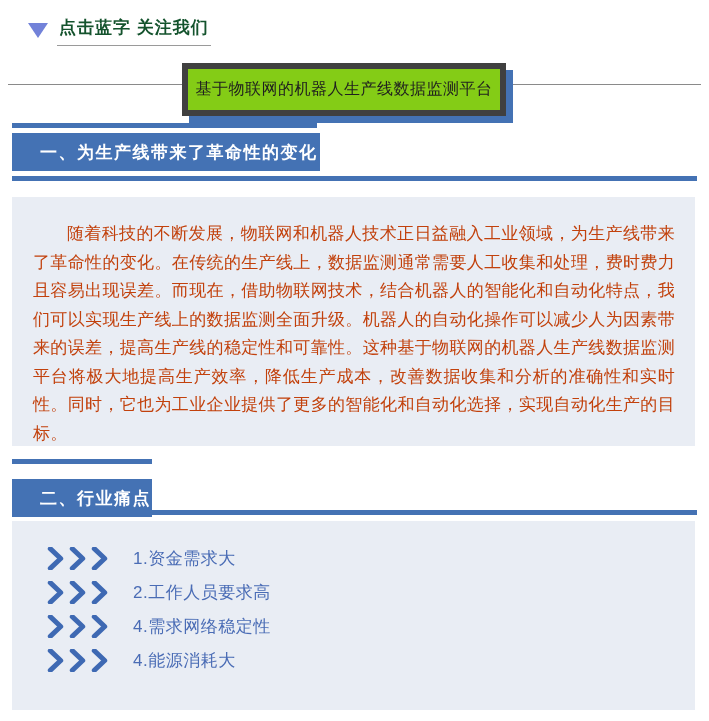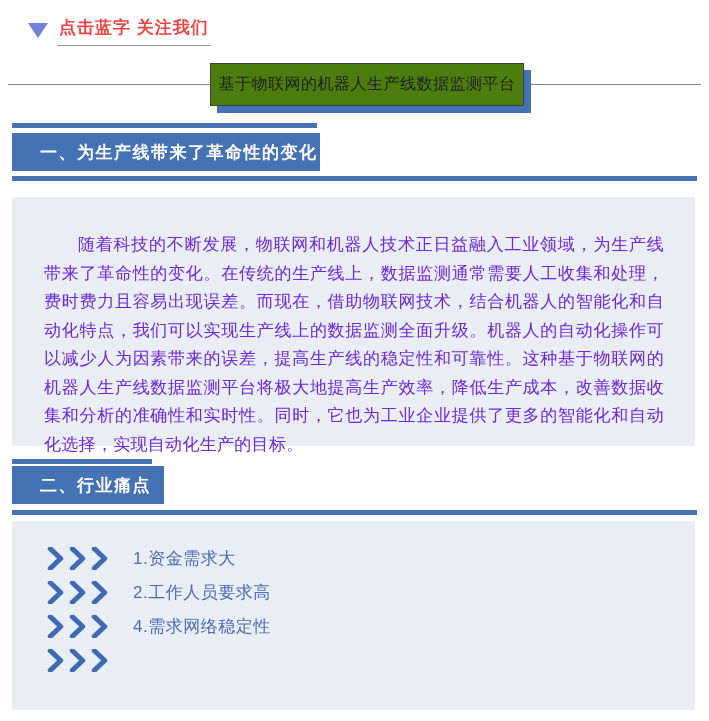--- a/index.html
+++ b/index.html
@@ -2,35 +2,35 @@
 <html><head>
 <meta charset="utf-8">
 <style>
   html,body{margin:0;padding:0;background:#ffffff;}
   body{font-family:"Liberation Sans","DejaVu Sans",sans-serif;}
   .page{position:relative;width:709px;height:721px;background:#ffffff;overflow:hidden;}
 
   
   .follow-row{position:absolute;left:28px;top:14px;display:flex;align-items:flex-start;cursor:pointer;}
   .tri-down{width:0;height:0;margin-top:9px;border-left:10px solid transparent;border-right:10px solid transparent;border-top:15px solid #7282d9;}
-  .follow-label{margin-left:9px;font-size:17px;font-weight:bold;color:#ef4444;letter-spacing:1px;padding:2px 2px 6px 2px;border-bottom:1px solid #9a9a9a;}
+  .follow-label{margin-left:9px;font-size:17px;font-weight:bold;color:#14532d;letter-spacing:1px;padding:2px 2px 6px 2px;border-bottom:1px solid #9a9a9a;}
 
   
   .rule{position:absolute;left:8px;top:84px;width:693px;height:1px;background:#8a8a8a;}
-  .title-box{position:absolute;left:182px;top:63px;width:312px;height:41px;background:#4d7c0f;border:1px solid #404040;box-shadow:7px 7px 0 #4472b4;display:flex;align-items:center;justify-content:center;font-size:16px;color:#1f1f1f;letter-spacing:0.5px;z-index:2;margin-left:28px;}
+  .title-box{position:absolute;left:182px;top:63px;width:312px;height:41px;background:#84cc16;border:6px solid #404040;box-shadow:7px 7px 0 #4472b4;display:flex;align-items:center;justify-content:center;font-size:16px;color:#1f1f1f;letter-spacing:0.5px;z-index:2;}
 
   
   .bar{position:absolute;height:5px;background:#4472b4;}
   .sec-box{position:absolute;height:38px;background:#4472b4;color:#ffffff;font-weight:bold;font-size:17px;letter-spacing:1.5px;display:flex;align-items:center;padding-left:28px;box-sizing:border-box;}
   .sec-line{position:absolute;left:12px;width:685px;height:5px;background:#4472b4;}
 
   
   .content-box{position:absolute;left:12px;width:683px;background:#e9edf4;box-sizing:border-box;}
   .para{top:197px;height:249px;padding:18px 15px 0 16px;}
-  .para p{margin:16px;font-size:17px;line-height:28.5px;color:#6d28d9;text-indent:2em;text-align:justify;letter-spacing:0.3px;}
+  .para p{margin:5px;font-size:17px;line-height:28.5px;color:#c2410c;text-indent:2em;text-align:justify;letter-spacing:0.3px;}
   .list{top:521px;height:189px;padding-top:20px;}
   .list-row{display:flex;align-items:center;height:34px;margin-left:35px;}
   .chevrons{display:flex;align-items:center;}
   .chevrons svg{margin-right:5px;display:block;}
   .list-label{margin-left:20px;font-size:17px;color:#4a6cb5;letter-spacing:0.5px;}
 </style>
 </head>
 <body>
 
 <div class="page">
@@ -45,21 +45,21 @@
 
   <div class="bar" style="left:12px;top:123px;width:305px;"></div>
   <div class="sec-box" style="left:12px;top:133px;width:308px;">一、为生产线带来了革命性的变化</div>
   <div class="sec-line" style="top:176px;"></div>
 
   <div class="content-box para">
     <p>随着科技的不断发展，物联网和机器人技术正日益融入工业领域，为生产线带来了革命性的变化。在传统的生产线上，数据监测通常需要人工收集和处理，费时费力且容易出现误差。而现在，借助物联网技术，结合机器人的智能化和自动化特点，我们可以实现生产线上的数据监测全面升级。机器人的自动化操作可以减少人为因素带来的误差，提高生产线的稳定性和可靠性。这种基于物联网的机器人生产线数据监测平台将极大地提高生产效率，降低生产成本，改善数据收集和分析的准确性和实时性。同时，它也为工业企业提供了更多的智能化和自动化选择，实现自动化生产的目标。</p>
   </div>
 
   <div class="bar" style="left:12px;top:459px;width:140px;"></div>
-  <div class="sec-box" style="left:12px;top:466px;width:152px;">二、行业痛点</div>
+  <div class="sec-box" style="left:12px;top:479px;width:140px;">二、行业痛点</div>
   <div class="sec-line" style="top:510px;"></div>
 
   <div class="content-box list">
 
     <div class="list-row">
       <span class="chevrons">
         <svg width="17" height="23" viewBox="0 0 14 20">
             <path d="M2.5 1.5 L11.5 10 L2.5 18.5" fill="none" stroke="#3e69b3" stroke-width="4.4" stroke-linecap="round" stroke-linejoin="round"></path>
           </svg>
         <svg width="17" height="23" viewBox="0 0 14 20">
@@ -107,16 +107,17 @@
         <svg width="17" height="23" viewBox="0 0 14 20">
             <path d="M2.5 1.5 L11.5 10 L2.5 18.5" fill="none" stroke="#3e69b3" stroke-width="4.4" stroke-linecap="round" stroke-linejoin="round"></path>
           </svg>
         <svg width="17" height="23" viewBox="0 0 14 20">
             <path d="M2.5 1.5 L11.5 10 L2.5 18.5" fill="none" stroke="#3e69b3" stroke-width="4.4" stroke-linecap="round" stroke-linejoin="round"></path>
           </svg>
         <svg width="17" height="23" viewBox="0 0 14 20">
             <path d="M2.5 1.5 L11.5 10 L2.5 18.5" fill="none" stroke="#3e69b3" stroke-width="4.4" stroke-linecap="round" stroke-linejoin="round"></path>
           </svg>
       </span>
+      <span class="list-label">4.能源消耗大</span>
     </div>
 
   </div>
 </div>
 
 </body></html>

